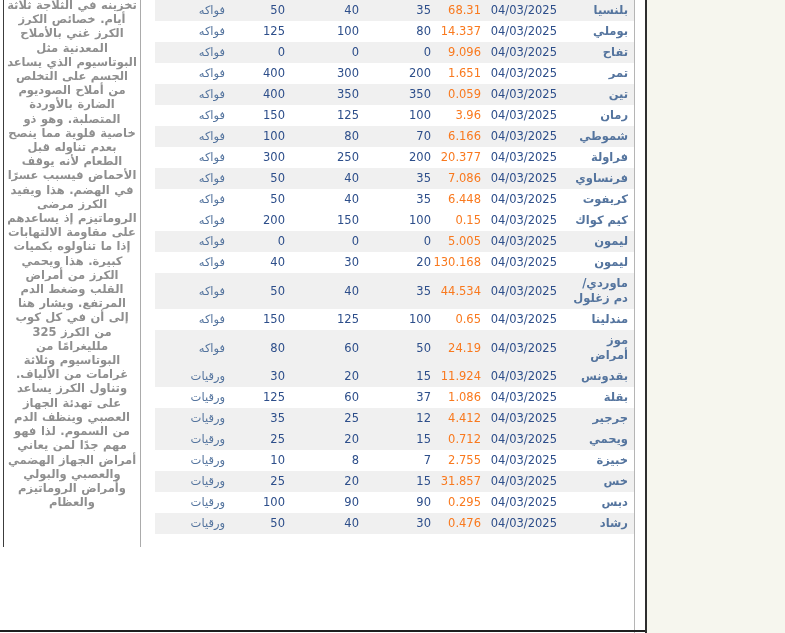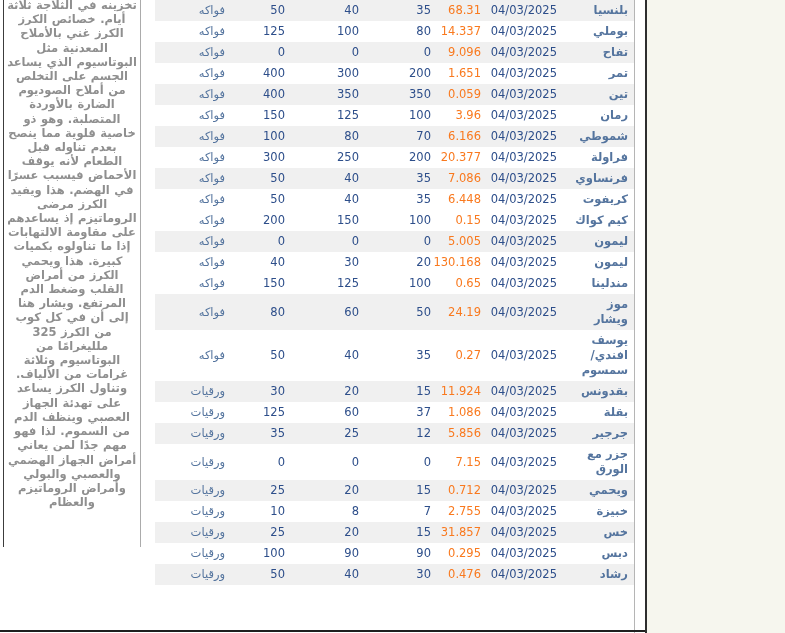--- a/index.html
+++ b/index.html
@@ -186,45 +186,45 @@
         </tr>
         <tr>
           <td class="name">ليمون</td>
           <td class="date">04/03/2025</td>
           <td class="price">130.168</td>
           <td class="num">20</td>
           <td class="num">30</td>
           <td class="num">40</td>
           <td class="cat">فواكه</td>
         </tr>
+        <tr class="stripe">
+          <td class="name">ماوردي/دم زغلول</td>
+          <td class="date">04/03/2025</td>
+          <td class="price">44.534</td>
+          <td class="num">35</td>
+          <td class="num">40</td>
+          <td class="num">50</td>
+          <td class="cat">فواكه</td>
+        </tr>
         <tr>
           <td class="name">مندلينا</td>
           <td class="date">04/03/2025</td>
           <td class="price">0.65</td>
           <td class="num">100</td>
           <td class="num">125</td>
           <td class="num">150</td>
           <td class="cat">فواكه</td>
         </tr>
         <tr class="stripe">
-          <td class="name">موز ويشار</td>
+          <td class="name">موز أمراض</td>
           <td class="date">04/03/2025</td>
           <td class="price">24.19</td>
           <td class="num">50</td>
           <td class="num">60</td>
           <td class="num">80</td>
-          <td class="cat">فواكه</td>
-        </tr>
-        <tr>
-          <td class="name">يوسف افندي/ سمسوم</td>
-          <td class="date">04/03/2025</td>
-          <td class="price">0.27</td>
-          <td class="num">35</td>
-          <td class="num">40</td>
-          <td class="num">50</td>
           <td class="cat">فواكه</td>
         </tr>
         <tr class="stripe">
           <td class="name">بقدونس</td>
           <td class="date">04/03/2025</td>
           <td class="price">11.924</td>
           <td class="num">15</td>
           <td class="num">20</td>
           <td class="num">30</td>
           <td class="cat">ورقيات</td>
@@ -234,33 +234,24 @@
           <td class="date">04/03/2025</td>
           <td class="price">1.086</td>
           <td class="num">37</td>
           <td class="num">60</td>
           <td class="num">125</td>
           <td class="cat">ورقيات</td>
         </tr>
         <tr class="stripe">
           <td class="name">جرجير</td>
           <td class="date">04/03/2025</td>
-          <td class="price">5.856</td>
+          <td class="price">4.412</td>
           <td class="num">12</td>
           <td class="num">25</td>
           <td class="num">35</td>
-          <td class="cat">ورقيات</td>
-        </tr>
-        <tr>
-          <td class="name">جزر مع الورق</td>
-          <td class="date">04/03/2025</td>
-          <td class="price">7.15</td>
-          <td class="num">0</td>
-          <td class="num">0</td>
-          <td class="num">0</td>
           <td class="cat">ورقيات</td>
         </tr>
         <tr class="stripe">
           <td class="name">ويحمي</td>
           <td class="date">04/03/2025</td>
           <td class="price">0.712</td>
           <td class="num">15</td>
           <td class="num">20</td>
           <td class="num">25</td>
           <td class="cat">ورقيات</td>

